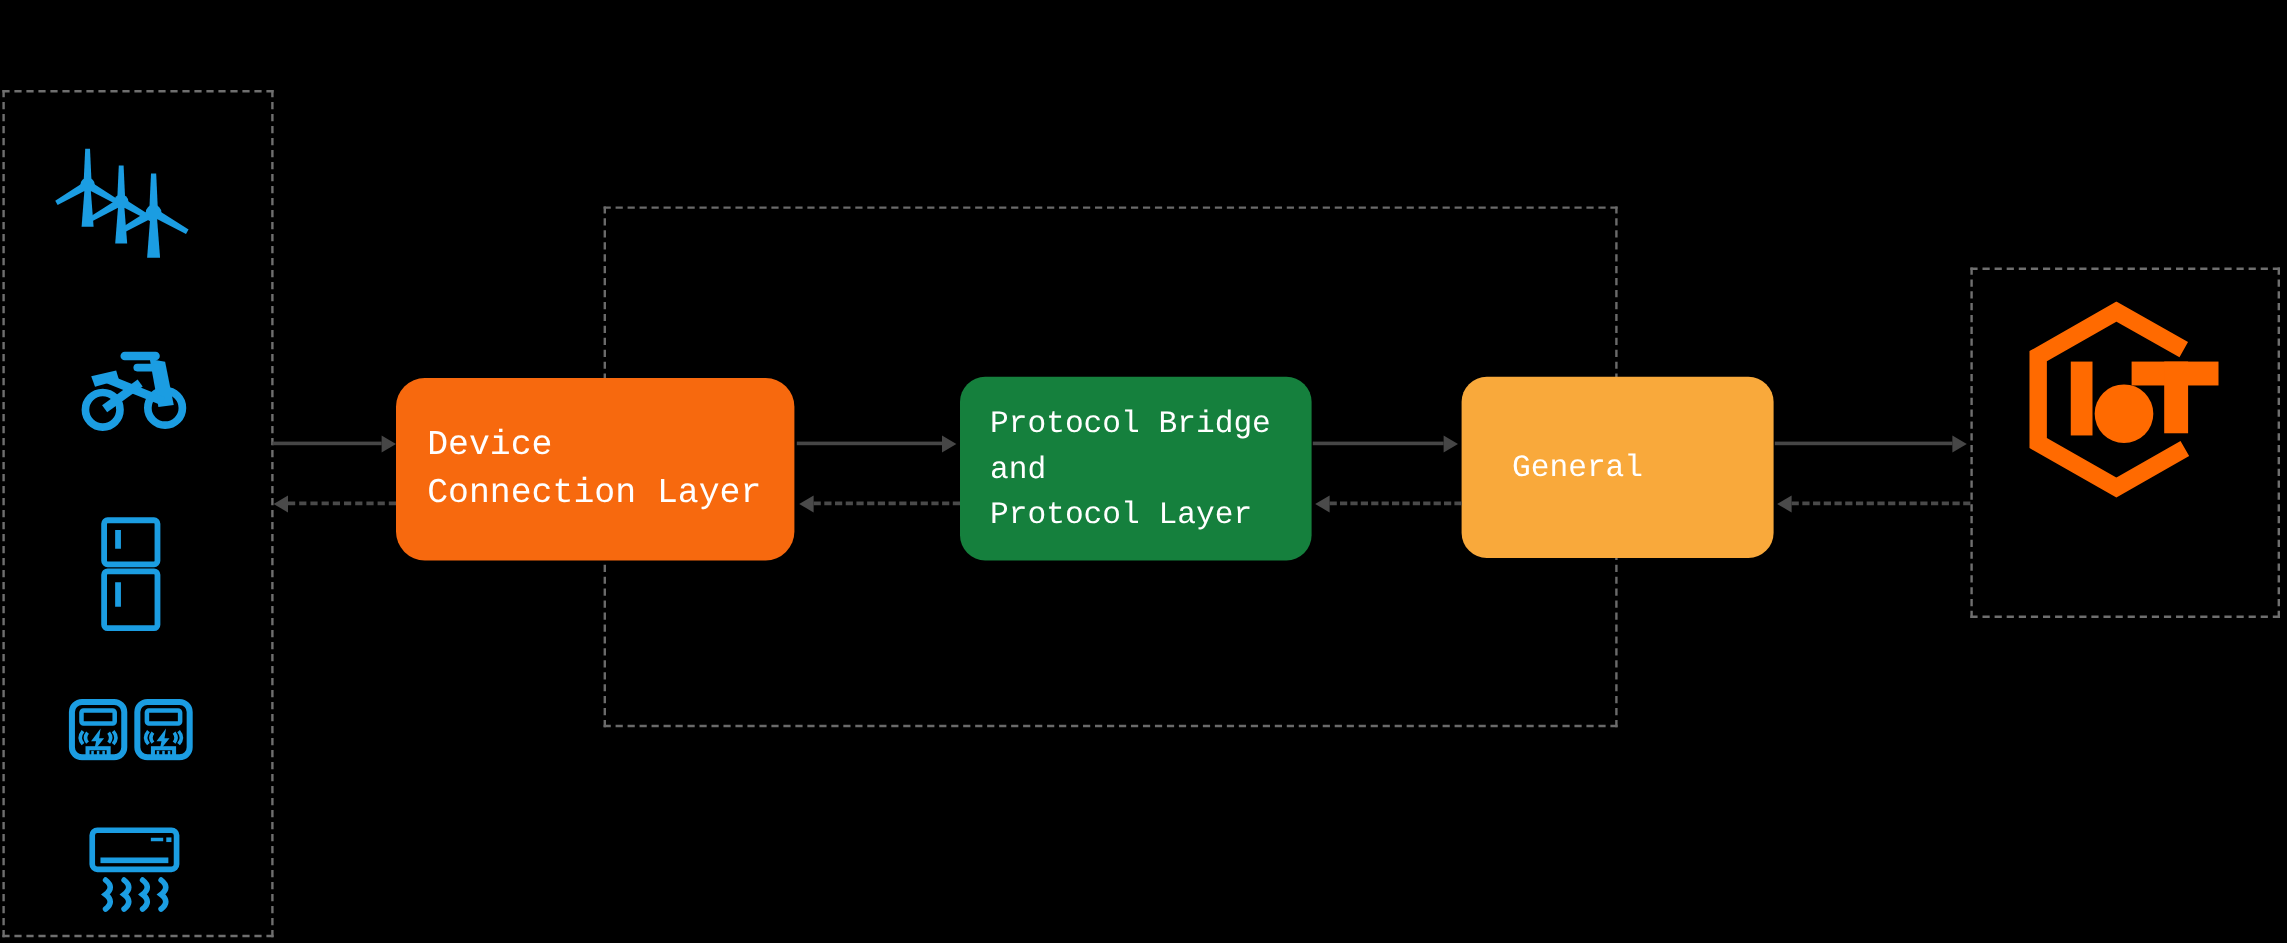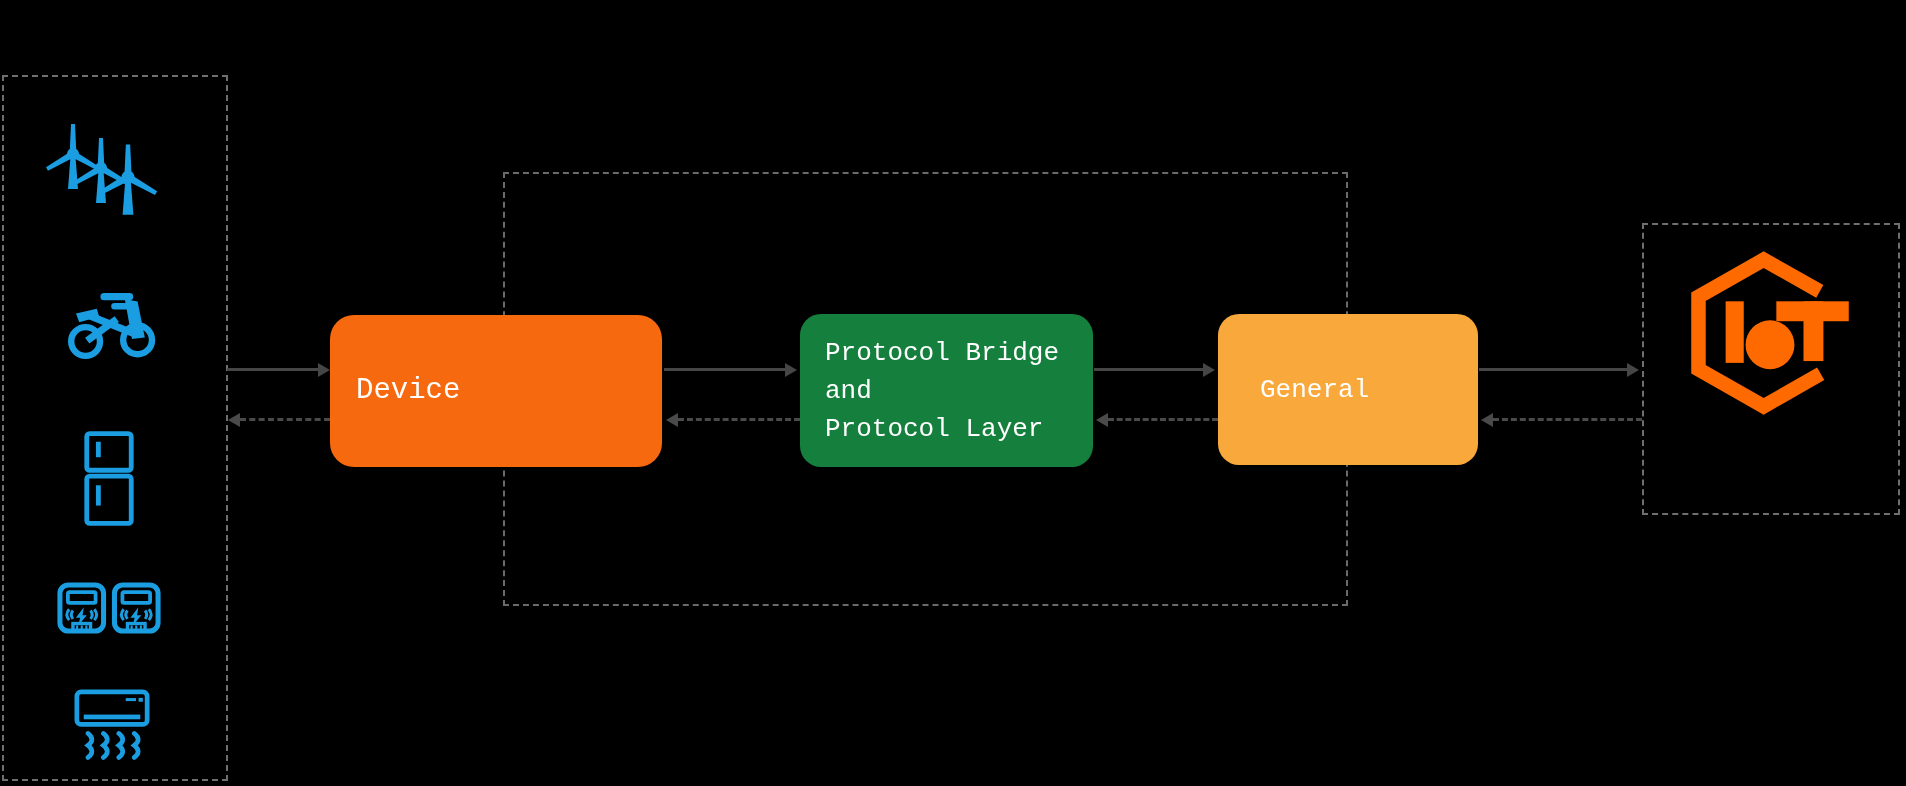--- a/index.html
+++ b/index.html
@@ -107,20 +107,21 @@
         <path d="M52 53 Q61 60 52 67 Q61 74 52 81"></path>
         <path d="M70 53 Q79 60 70 67 Q79 74 70 81"></path>
       </g>
     </svg>
   </div>
 
   <div id="gateway-rect"></div>
 
   <div id="device-connection-box" class="layer-box" style="background-color: rgb(247, 105, 14);">
     <span>Device</span>
+    <span>Connection Layer</span>
   </div>
 
   <div id="protocol-bridge-box" class="layer-box" style="background-color: #15803d;">
     <span>Protocol Bridge</span>
     <span>and</span>
     <span>Protocol Layer</span>
   </div>
 
   <div id="general-sdk-box" class="layer-box" style="background-color: rgb(249, 169, 59);">
     <span>General</span>

